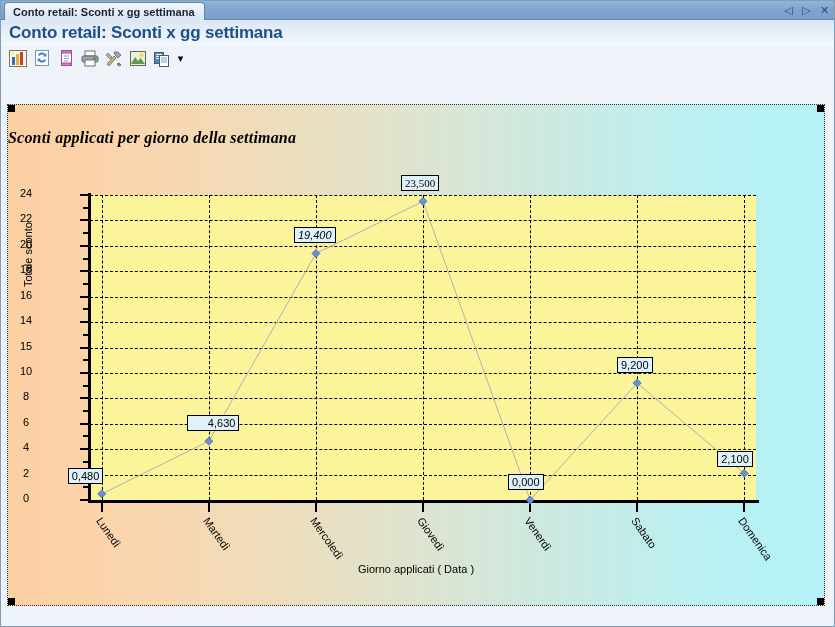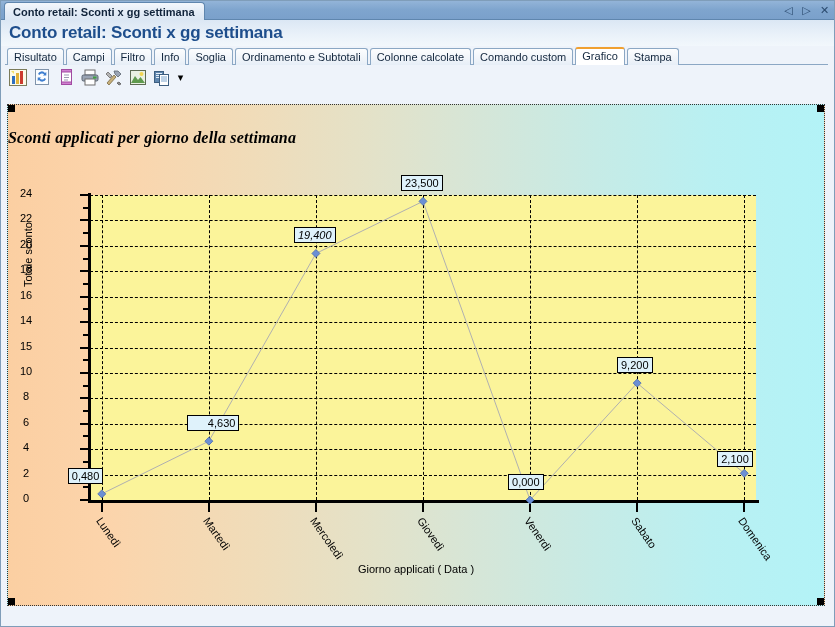--- a/index.html
+++ b/index.html
@@ -352,32 +352,20 @@
     </div>
     <div id="titlebar-buttons">
       <div class="tb-btn">◁</div>
       <div class="tb-btn">▷</div>
       <div class="tb-btn">✕</div>
     </div>
   </div>
 
   <div id="page-heading">Conto retail: Sconti x gg settimana</div>
 
-  <div id="tabstrip">
-    <div class="tab">Risultato</div>
-    <div class="tab">Campi</div>
-    <div class="tab">Filtro</div>
-    <div class="tab">Info</div>
-    <div class="tab">Soglia</div>
-    <div class="tab">Ordinamento e Subtotali</div>
-    <div class="tab">Colonne calcolate</div>
-    <div class="tab">Comando custom</div>
-    <div class="tab active">Grafico</div>
-    <div class="tab">Stampa</div>
-  </div>
 
   <div id="toolbar">
 
     <div class="tool">
       <svg width="18" height="17" viewBox="0 0 18 17">
         <rect x="0.5" y="0.5" width="17" height="16" fill="#fdfbe8" stroke="#7b7b5a"></rect>
         <rect x="3" y="7" width="3" height="8" fill="#2f6fc0"></rect>
         <rect x="7" y="4" width="3" height="11" fill="#e2b43a"></rect>
         <rect x="11" y="2" width="3" height="13" fill="#cc3b2e"></rect>
         <path d="M2 2 L5 2 L5 5 Z" fill="#f2e06a"></path>
@@ -583,21 +571,21 @@
       <div class="xlabel" style="left: 417px;">Giovedì</div>
       <div class="xtick" style="left: 521.074px;"></div>
       <div class="xlabel" style="left: 524.074px;">Venerdì</div>
       <div class="xtick" style="left: 628.148px;"></div>
       <div class="xlabel" style="left: 631.148px;">Sabato</div>
       <div class="xtick" style="left: 735.222px;"></div>
       <div class="xlabel" style="left: 738.222px;">Domenica</div>
       <div class="datalabel" style="left: 59.7781px; top: 362.9px;">0,480</div>
       <div class="datalabel" style="left: 178.852px; top: 310.16px; padding-left: 20px;">4,630</div>
       <div class="datalabel" style="left: 285.926px; top: 122.458px; font-style: italic;">19,400</div>
-      <div class="datalabel" style="left: 393px; top: 70.3542px;">23,500</div>
+      <div class="datalabel" style="left: 393px; top: 70.3542px; font-family: Liberation Serif, serif;">23,500</div>
       <div class="datalabel" style="left: 500.074px; top: 369px;">0,000</div>
       <div class="datalabel" style="left: 609px; top: 252.083px;">9,200</div>
       <div class="datalabel" style="left: 709.222px; top: 346.312px;">2,100</div>
     </div>
 
   <div id="statusbar"></div>
 
 </div>
 
 </body></html>

